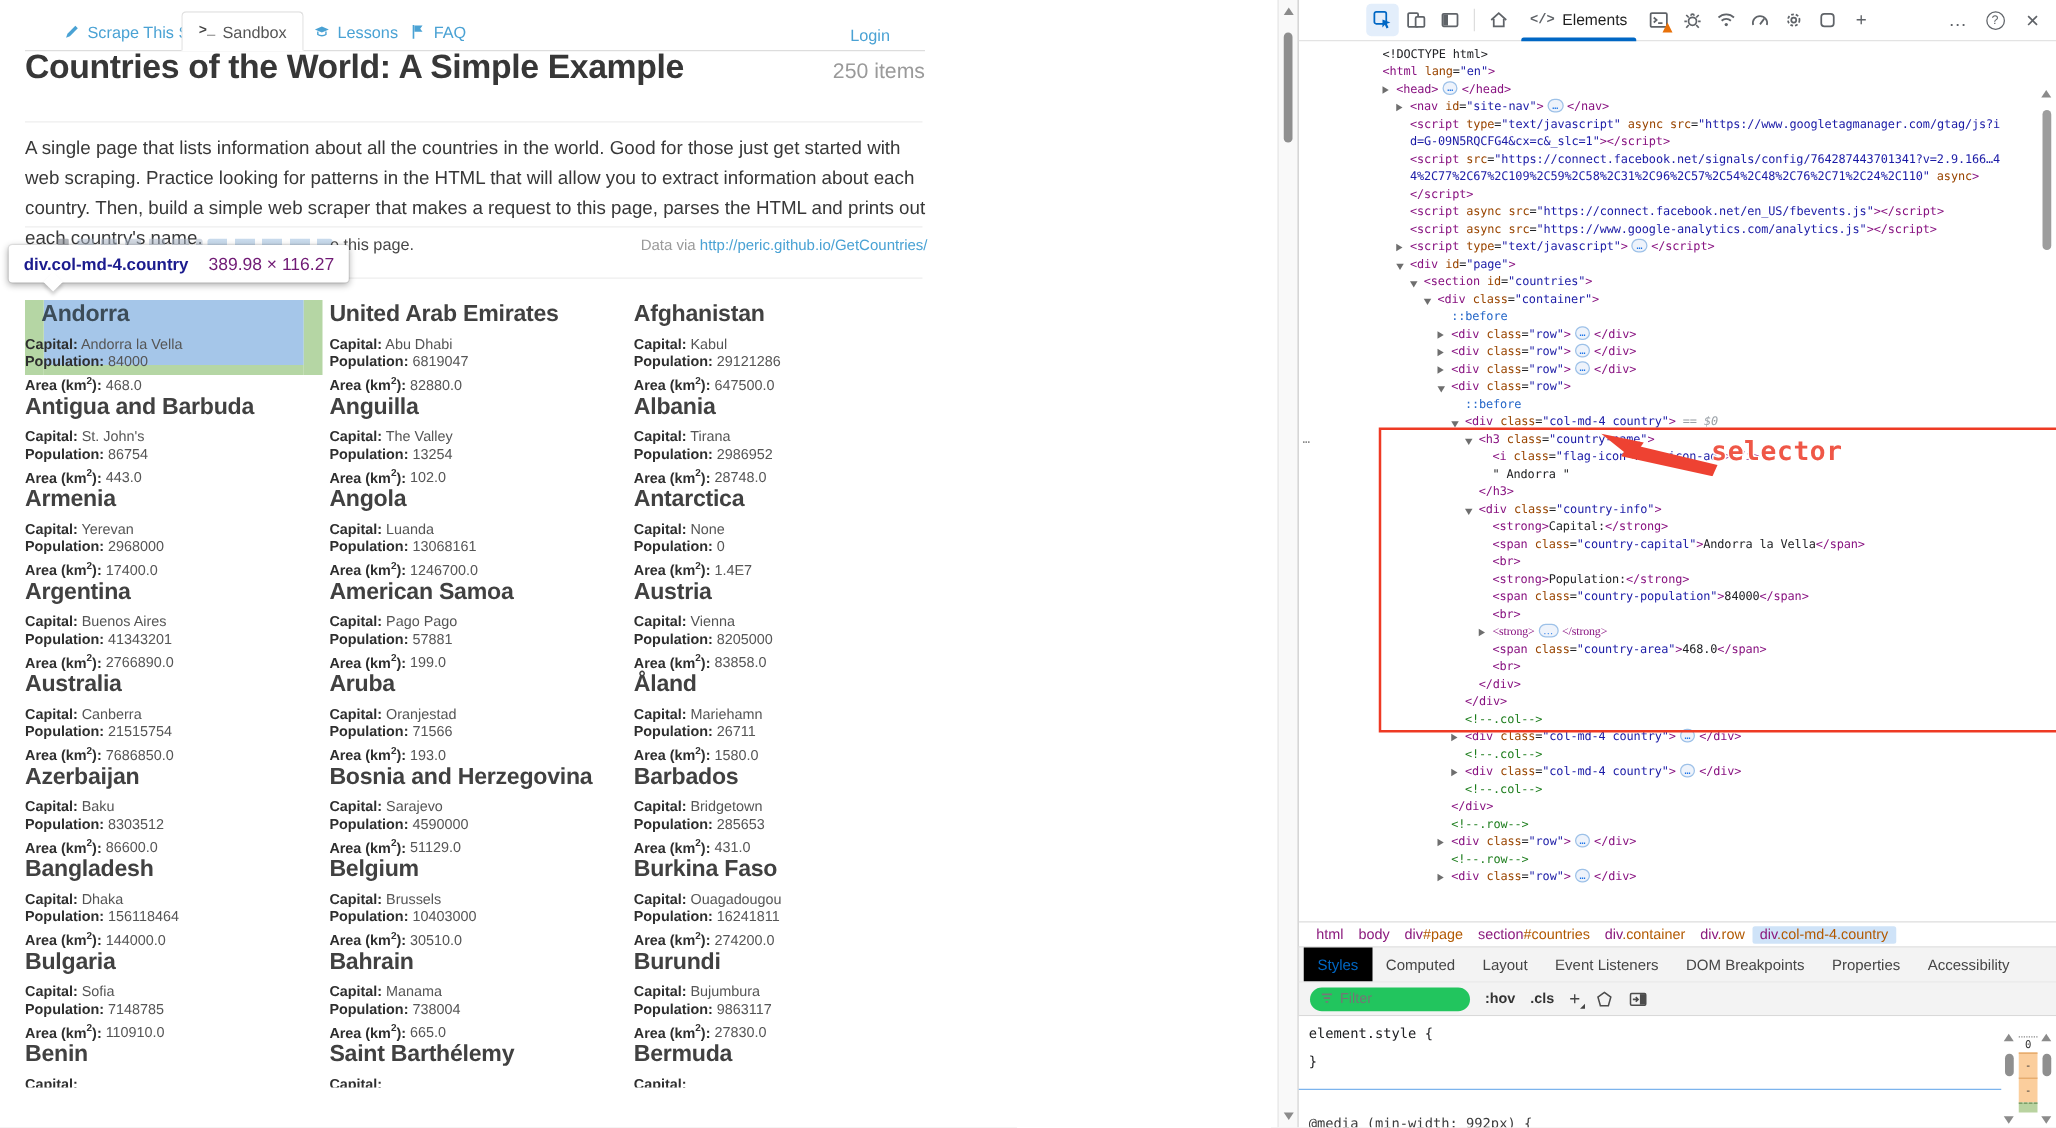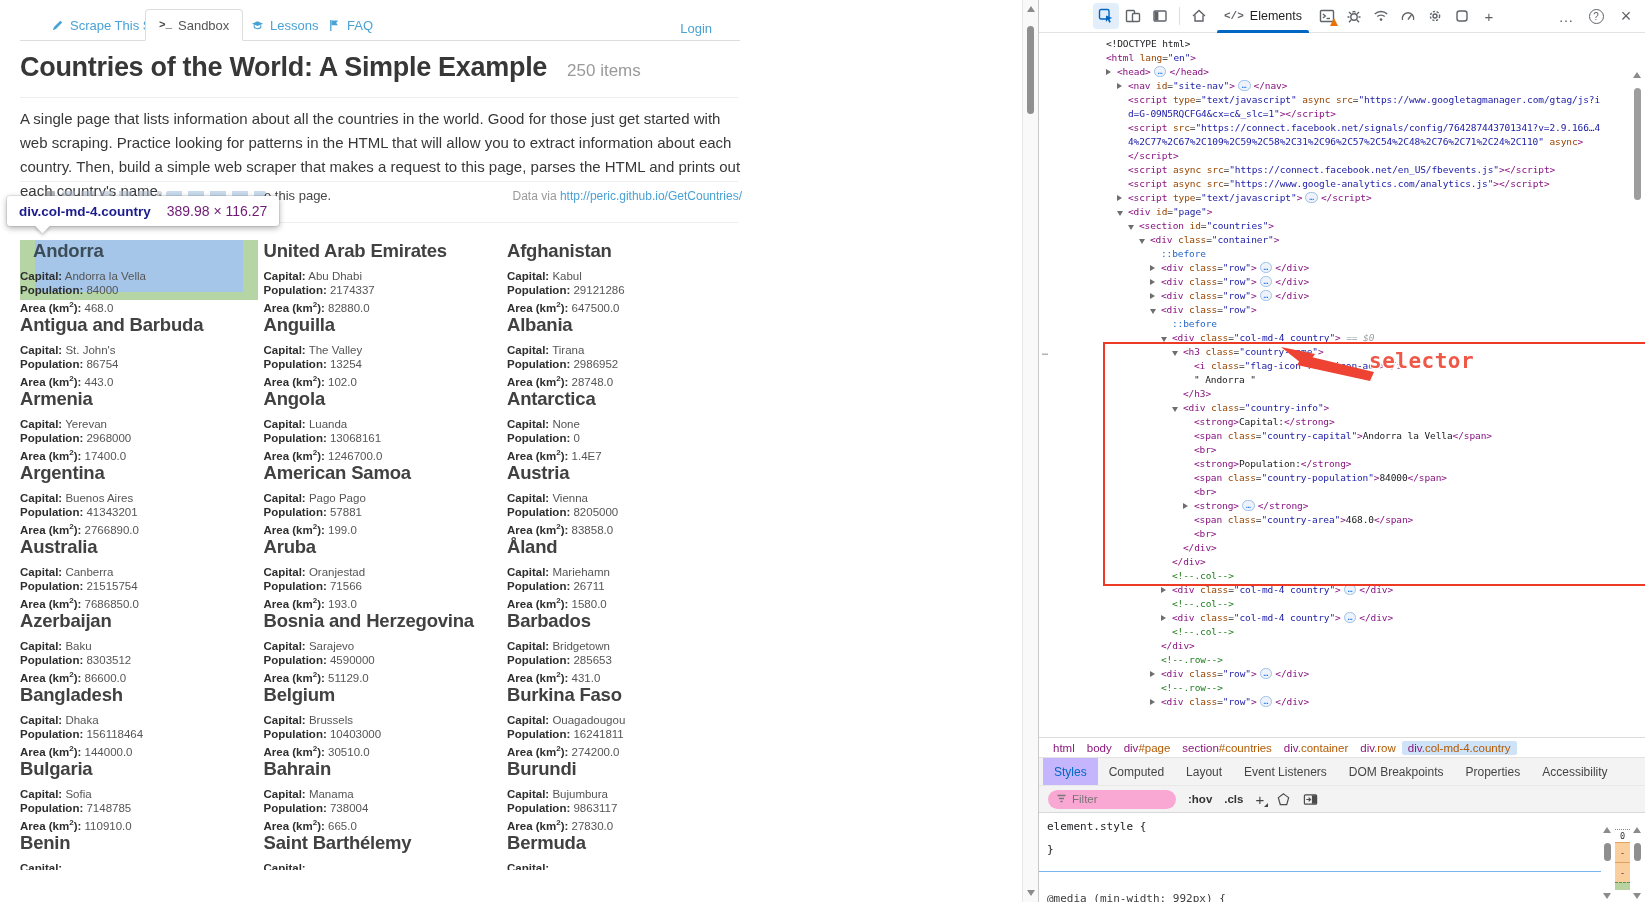--- a/index.html
+++ b/index.html
@@ -13,21 +13,21 @@
   
   #site-nav { position:absolute; left:20px; top:8px; width:720px; height:33px; border-bottom:1px solid #ddd; }
   .nav-item { position:absolute; bottom:-1px; display:flex; align-items:center; gap:6px; height:32px;
               padding:0 13px; font-size:13px; color:#4aa2d4; cursor:pointer; }
   .nav-item.active { background:#fff; color:#555; border:1px solid #ddd; border-bottom:1px solid #fff; border-radius:4px 4px 0 0; }
   .nav-login { position:absolute; right:28px; bottom:4px; font-size:13px; color:#4aa2d4; cursor:pointer; }
   .nav-ico { display:inline-flex; width:13px; height:13px; }
   .term-ico { font-family:"Liberation Mono",monospace; font-size:11px; font-weight:bold; color:#444; }
 
   
-  #page-title-row { position:absolute; left:20px; top:52px; width:720px; display:flex; align-items:baseline; gap:20px; }
+  #page-title-row { position:absolute; left:20px; top:38px; width:720px; display:flex; align-items:baseline; gap:10px;justify-content:space-between; }
   #page-title { font-size:27px; font-weight:700; color:#373737; letter-spacing:-0.3px; }
   #items-count { font-size:17px; color:#9a9a9a; }
   .hr { position:absolute; left:20px; width:718px; height:1px; background:#eee; }
 
   #page-desc { position:absolute; left:20px; top:107px; width:722px; font-size:15px; line-height:24px; color:#383838; }
 
   
   #hint-row { position:absolute; left:46px; top:188px; height:16px; }
   #hint-icon { position:absolute; left:0; top:3px; width:9px; height:8px; background:#8a8f96; opacity:.65; border-radius:1px; }
   #hint-blur-a { position:absolute; left:16px; top:3px; width:100px; height:9px; border-radius:2px; opacity:.55;
@@ -121,26 +121,26 @@
   
   #dt-crumbs { height:20px; border-top:1px solid #ddd; display:flex; align-items:center; font-size:11.5px; padding-left:8px; }
   .crumb { padding:1px 6px; cursor:pointer; white-space:nowrap; border-radius:2px; }
   .crumb-tag { color:#8b1a7d; }
   .crumb-suffix { color:#b25900; }
   .crumb.selected { background:#cfe3f8; }
 
   
   #dt-tabs { height:28px; background:#f3f3f3; border-top:1px solid #e2e2e2; display:flex; align-items:stretch; font-size:12px; color:#454545; padding-left:4px; }
   .dtab { display:flex; align-items:center; padding:0 11px; cursor:pointer; white-space:nowrap; }
-  .dtab.active { background:#c4b5fd; color:#0067c4; }
+  .dtab.active { background:#000000; color:#0067c4; }
 
   
   #dt-stoolbar { height:28px; background:#f3f3f3; border-top:1px solid #e9e9e9; border-bottom:1px solid #d9d9d9;
      display:flex; align-items:center; padding:0 9px; gap:12px; }
-  #style-filter { width:128px; height:19px; background:#f9a8d4; border:none; outline:none; border-radius:10px;
+  #style-filter { width:128px; height:19px; background:#22c55e; border:none; outline:none; border-radius:10px;
      font-size:11.5px; color:#555; padding:0 8px 0 24px; }
   #filter-wrap { position:relative; }
   #filter-funnel { position:absolute; left:8px; top:4px; }
   .tool-txt { font-size:11.5px; font-weight:700; color:#333; cursor:pointer; }
   #plus-btn { font-size:15px; font-weight:400; color:#444; cursor:pointer; position:relative; }
   #plus-btn::after { content:""; position:absolute; right:-4px; bottom:1px; border-left:4px solid transparent; border-bottom:4px solid #444; }
   .stool-ico { display:flex; cursor:pointer; }
   .stool-ico svg { stroke:#4c4c4c; fill:none; stroke-width:1.3; }
 
   
@@ -243,21 +243,21 @@
       <div class="ci-line"><b>Population:</b> <span>84000</span></div>
       <div class="ci-line"><b><span>Area (km</span><sup>2</sup><span>):</span></b> <span>468.0</span></div>
     </div>
   </div>
 
   <div class="country-cell">
 
     <h3 class="country-name">United Arab Emirates</h3>
     <div class="country-info">
       <div class="ci-line"><b>Capital:</b> <span>Abu Dhabi</span></div>
-      <div class="ci-line"><b>Population:</b> <span>2174337</span></div>
+      <div class="ci-line"><b>Population:</b> <span>6819047</span></div>
       <div class="ci-line"><b><span>Area (km</span><sup>2</sup><span>):</span></b> <span>82880.0</span></div>
     </div>
   </div>
 
   <div class="country-cell">
 
     <h3 class="country-name">Afghanistan</h3>
     <div class="country-info">
       <div class="ci-line"><b>Capital:</b> <span>Kabul</span></div>
       <div class="ci-line"><b>Population:</b> <span>29121286</span></div>
@@ -626,21 +626,21 @@
         <div class="tl rb" style="padding-left: 155px;"><span class="c-t">&lt;i</span><span class="c-x"> </span><span class="c-a">class</span><span class="c-x">=</span><span class="c-v">"flag-icon flag-icon-ad"</span><span class="c-t">&gt;&lt;/i&gt;</span></div>
         <div class="tl rb" style="padding-left: 155px;"><span class="c-x">" Andorra "</span></div>
         <div class="tl rb" style="padding-left: 144px;"><span class="c-t">&lt;/h3&gt;</span></div>
         <div class="tl rb" style="padding-left: 144px;"><span class="ar down" style="left: 133px;"></span><span class="c-t">&lt;div</span><span class="c-x"> </span><span class="c-a">class</span><span class="c-x">=</span><span class="c-v">"country-info"</span><span class="c-t">&gt;</span></div>
         <div class="tl rb" style="padding-left: 155px;"><span class="c-t">&lt;strong&gt;</span><span class="c-x">Capital:</span><span class="c-t">&lt;/strong&gt;</span></div>
         <div class="tl rb" style="padding-left: 155px;"><span class="c-t">&lt;span</span><span class="c-x"> </span><span class="c-a">class</span><span class="c-x">=</span><span class="c-v">"country-capital"</span><span class="c-t">&gt;</span><span class="c-x">Andorra la Vella</span><span class="c-t">&lt;/span&gt;</span></div>
         <div class="tl rb" style="padding-left: 155px;"><span class="c-t">&lt;br&gt;</span></div>
         <div class="tl rb" style="padding-left: 155px;"><span class="c-t">&lt;strong&gt;</span><span class="c-x">Population:</span><span class="c-t">&lt;/strong&gt;</span></div>
         <div class="tl rb" style="padding-left: 155px;"><span class="c-t">&lt;span</span><span class="c-x"> </span><span class="c-a">class</span><span class="c-x">=</span><span class="c-v">"country-population"</span><span class="c-t">&gt;</span><span class="c-x">84000</span><span class="c-t">&lt;/span&gt;</span></div>
         <div class="tl rb" style="padding-left: 155px;"><span class="c-t">&lt;br&gt;</span></div>
-        <div class="tl rb" style="padding-left: 155px;"><span class="ar right" style="left: 144px;"></span><span class="c-t">&lt;strong&gt;</span><span class="c-e">…</span><span class="c-t">&lt;/strong&gt;</span></div>
+        <div class="tl rb" style="padding-left: 155px; font-family: Liberation Serif, serif;"><span class="ar right" style="left: 144px;"></span><span class="c-t">&lt;strong&gt;</span><span class="c-e">…</span><span class="c-t">&lt;/strong&gt;</span></div>
         <div class="tl rb" style="padding-left: 155px;"><span class="c-t">&lt;span</span><span class="c-x"> </span><span class="c-a">class</span><span class="c-x">=</span><span class="c-v">"country-area"</span><span class="c-t">&gt;</span><span class="c-x">468.0</span><span class="c-t">&lt;/span&gt;</span></div>
         <div class="tl rb" style="padding-left: 155px;"><span class="c-t">&lt;br&gt;</span></div>
         <div class="tl rb" style="padding-left: 144px;"><span class="c-t">&lt;/div&gt;</span></div>
         <div class="tl rb" style="padding-left: 133px;"><span class="c-t">&lt;/div&gt;</span></div>
         <div class="tl" style="padding-left: 133px;"><span class="c-c">&lt;!--.col--&gt;</span></div>
         <div class="tl" style="padding-left: 133px;"><span class="ar right" style="left: 122px;"></span><span class="c-t">&lt;div</span><span class="c-x"> </span><span class="c-a">class</span><span class="c-x">=</span><span class="c-v">"col-md-4 country"</span><span class="c-t">&gt;</span><span class="c-e">…</span><span class="c-t">&lt;/div&gt;</span></div>
         <div class="tl" style="padding-left: 133px;"><span class="c-c">&lt;!--.col--&gt;</span></div>
         <div class="tl" style="padding-left: 133px;"><span class="ar right" style="left: 122px;"></span><span class="c-t">&lt;div</span><span class="c-x"> </span><span class="c-a">class</span><span class="c-x">=</span><span class="c-v">"col-md-4 country"</span><span class="c-t">&gt;</span><span class="c-e">…</span><span class="c-t">&lt;/div&gt;</span></div>
         <div class="tl" style="padding-left: 133px;"><span class="c-c">&lt;!--.col--&gt;</span></div>
         <div class="tl" style="padding-left: 122px;"><span class="c-t">&lt;/div&gt;</span></div>

